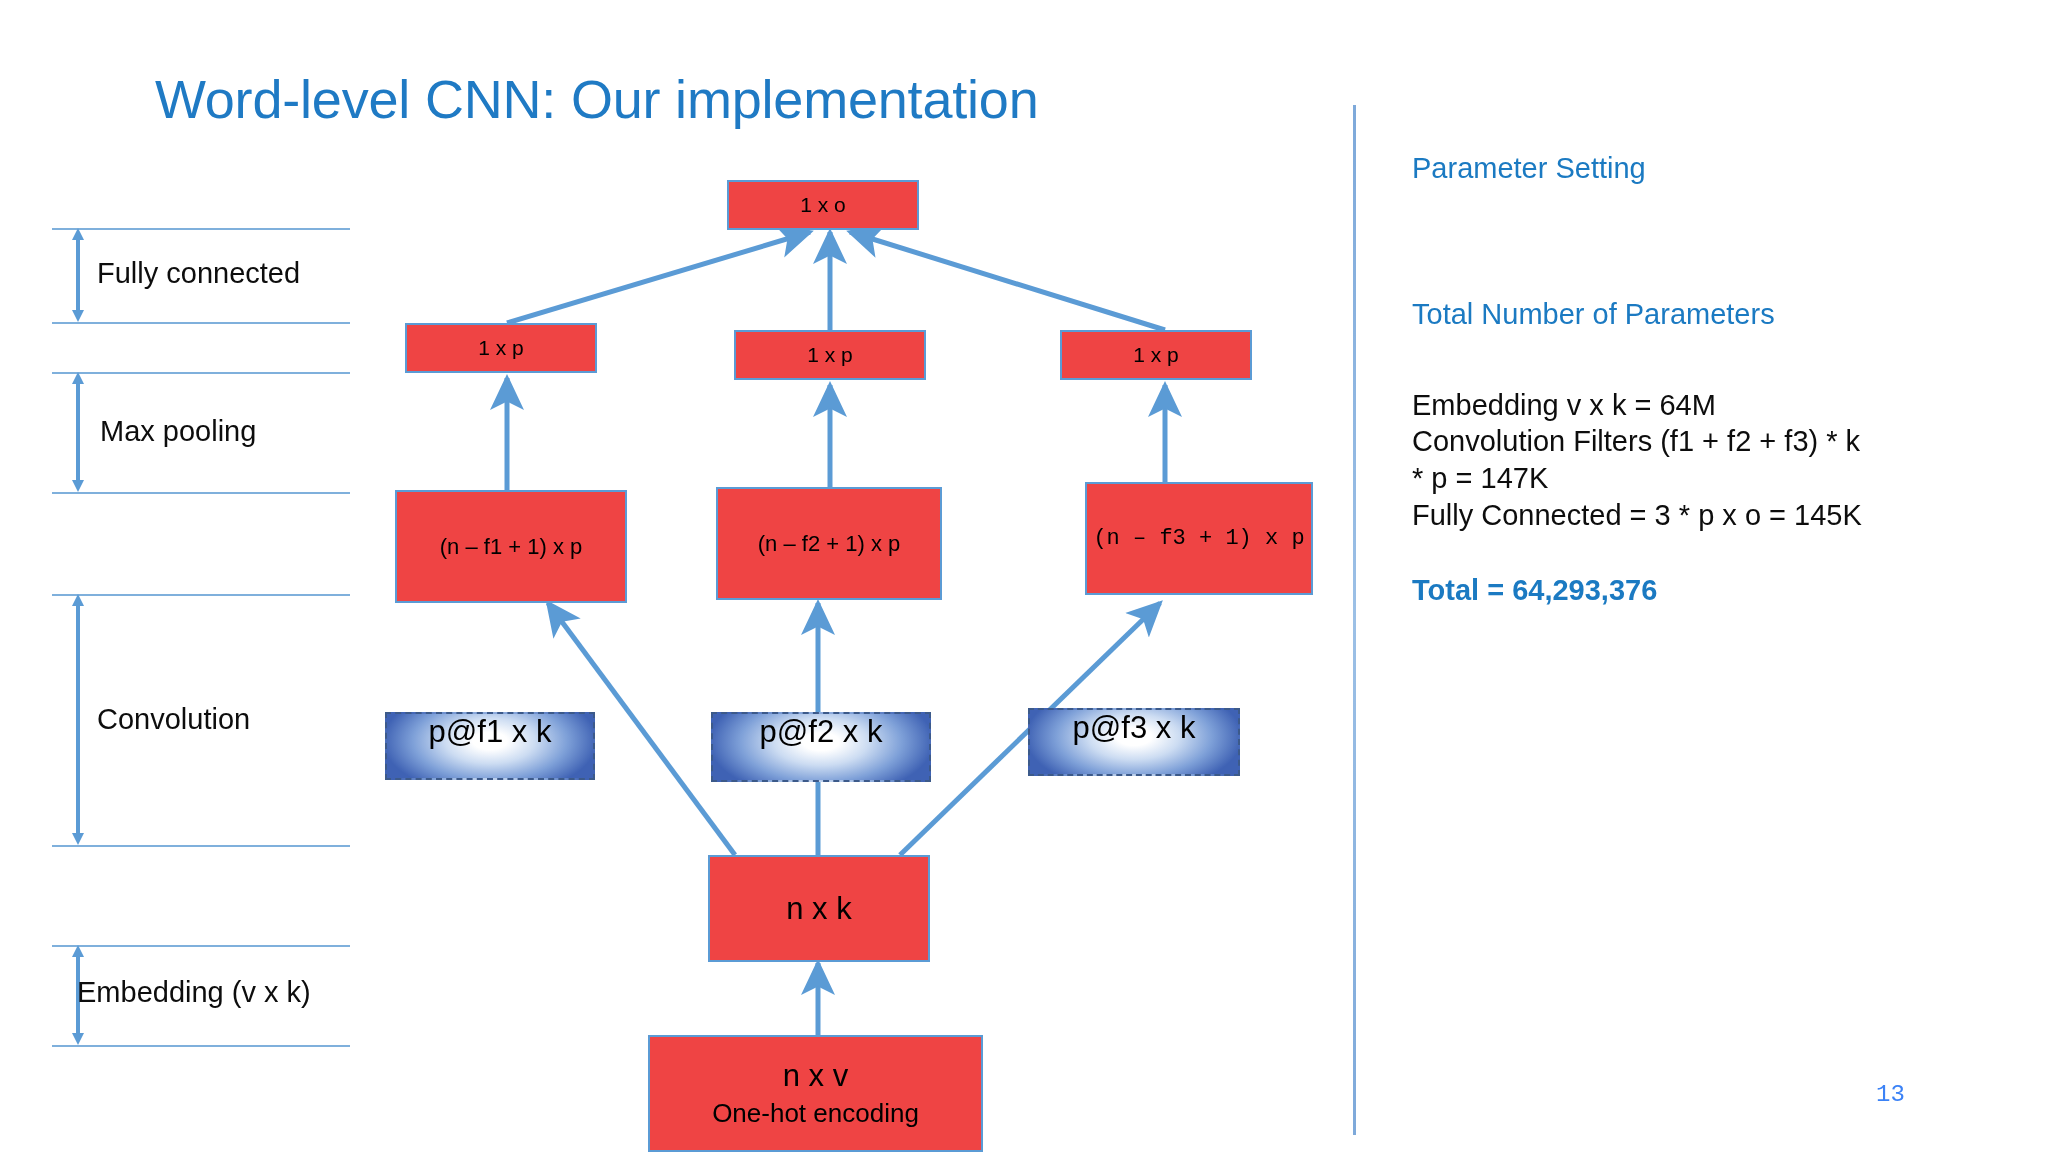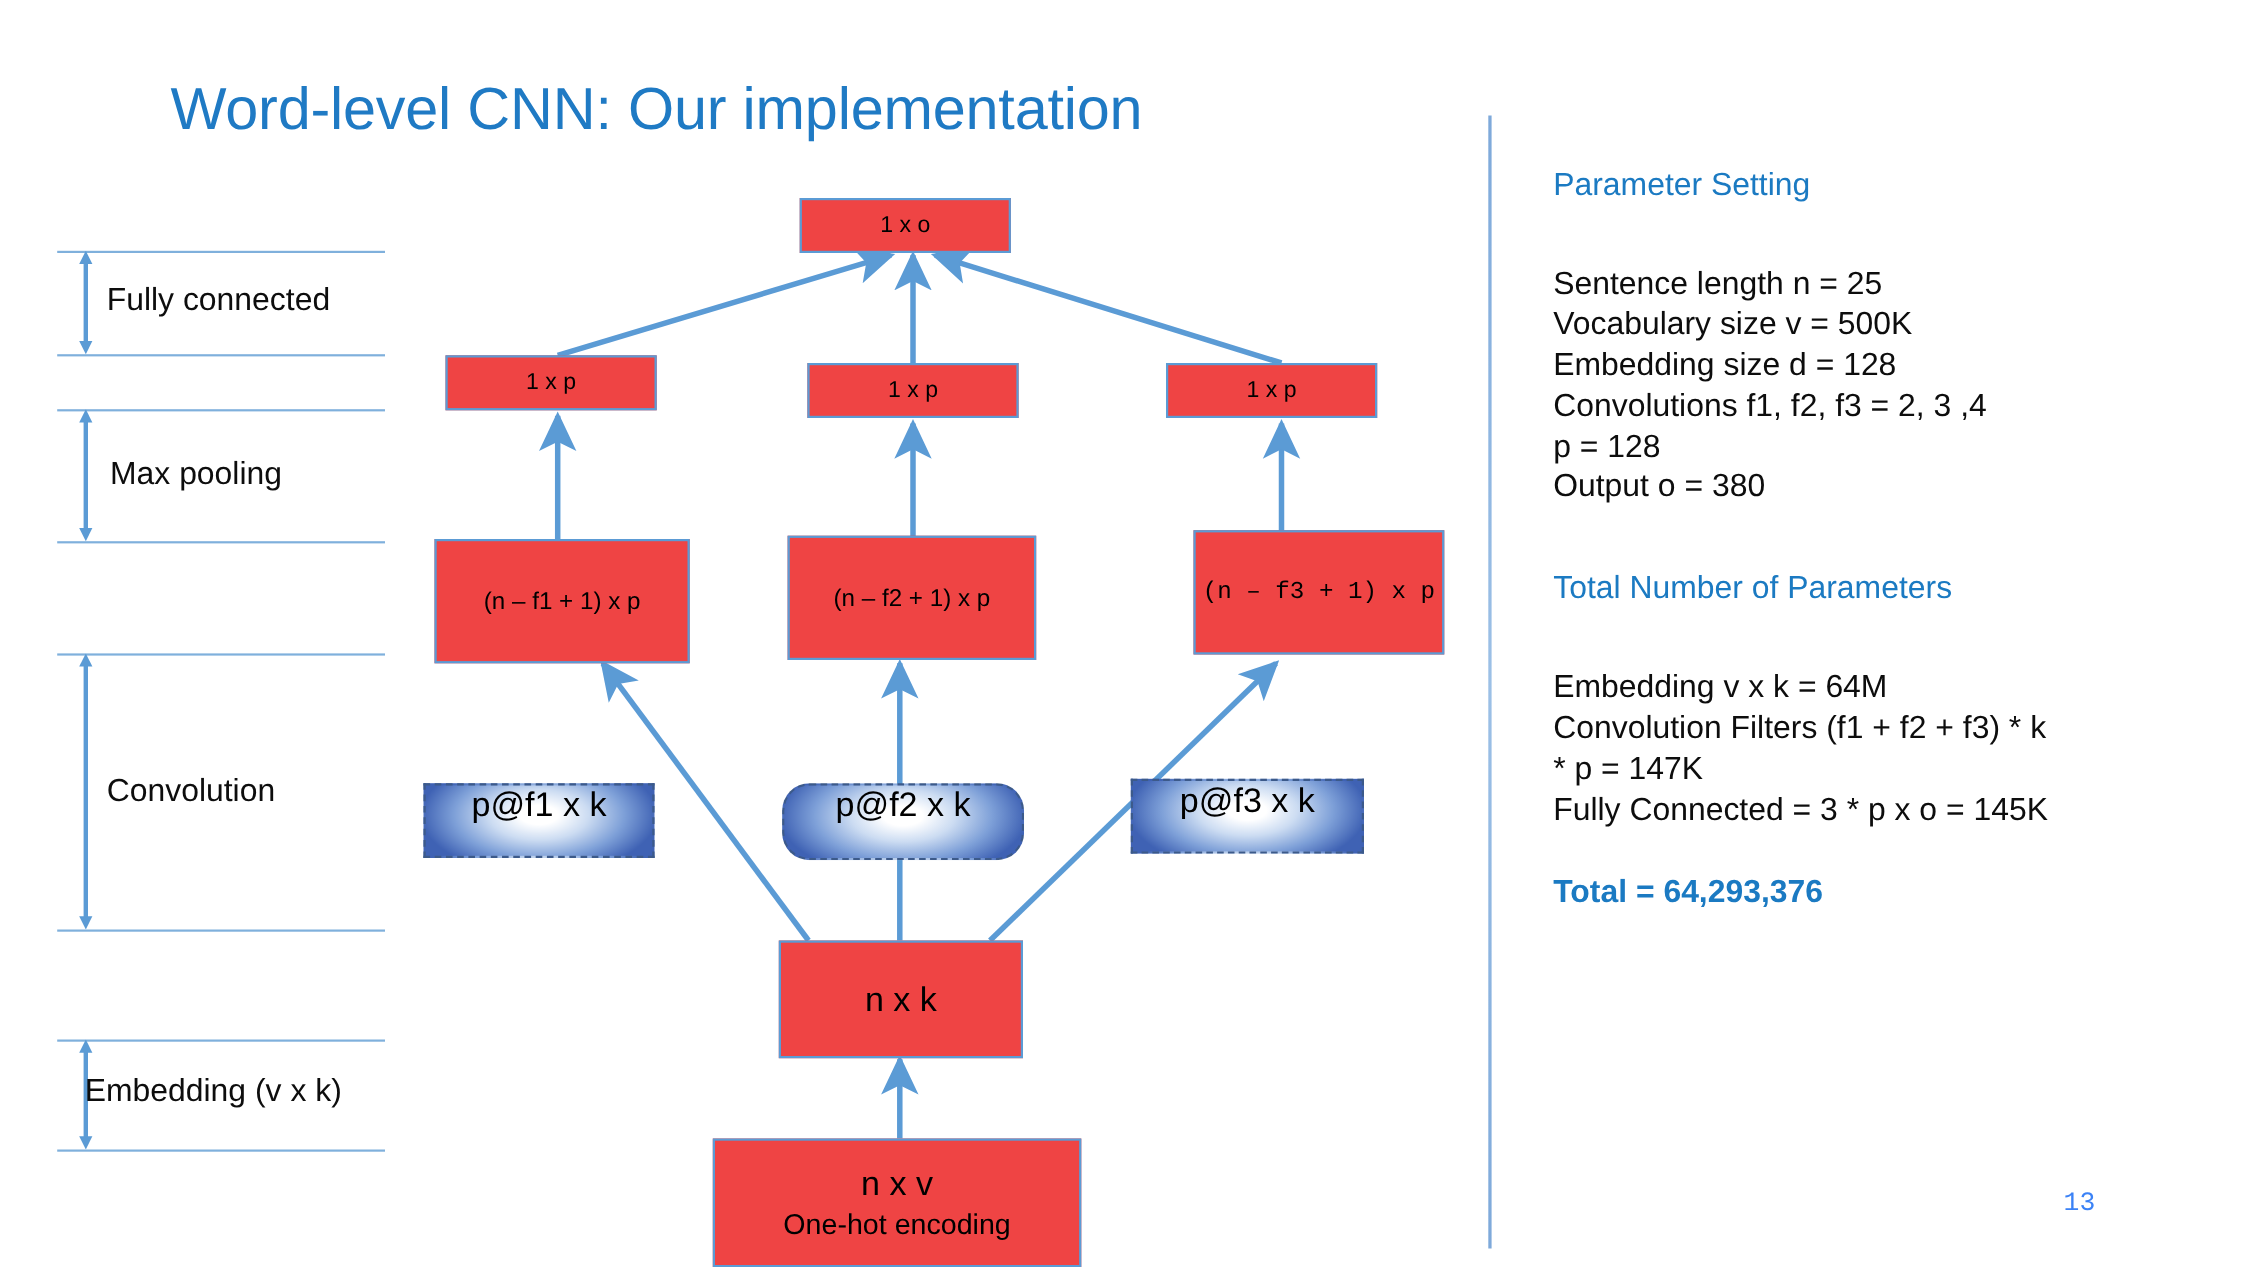--- a/index.html
+++ b/index.html
@@ -194,21 +194,21 @@
 <div class="node mid-label" style="left:716px; top:487px; width:226px; height:113px;">
   <span>(n – f2 + 1) x p</span>
 </div>
 <div class="node mid-label" style="left:1085px; top:482px; width:228px; height:113px;font-family:Liberation Mono, monospace;">
   <span>(n – f3 + 1) x p</span>
 </div>
 
 <div class="filter-node" style="left:385px; top:712px; width:210px; height:68px;">
   <span>p@f1 x k</span>
 </div>
-<div class="filter-node" style="left:711px; top:712px; width:220px; height:70px;border-radius:25px;">
+<div class="filter-node" style="left:711px; top:712px; width:220px; height:70px;">
   <span>p@f2 x k</span>
 </div>
 <div class="filter-node" style="left:1028px; top:708px; width:212px; height:68px;">
   <span>p@f3 x k</span>
 </div>
 
 <div class="node big-label" style="left:708px; top:855px; width:222px; height:107px;">
   <span>n x k</span>
 </div>
 
@@ -262,28 +262,20 @@
 </div>
 
 <div id="vertical-divider"></div>
 
 <div id="right-panel">
 
   <div class="panel-heading">Parameter Setting</div>
 
   <div class="panel-gap-md"></div>
 
-  <div>
-    <div class="panel-line">Sentence length n = 25</div>
-    <div class="panel-line">Vocabulary size v = 500K</div>
-    <div class="panel-line">Embedding size d = 128</div>
-    <div class="panel-line">Convolutions f1, f2, f3 = 2, 3 ,4</div>
-    <div class="panel-line">p = 128</div>
-    <div class="panel-line">Output o = 380</div>
-  </div>
 
   <div class="panel-gap-lg"></div>
 
   <div class="panel-heading">Total Number of Parameters</div>
 
   <div class="panel-gap-md"></div>
 
   <div>
     <div class="panel-line">Embedding v x k = 64M</div>
     <div class="panel-line">Convolution Filters (f1 + f2 + f3) * k</div>

